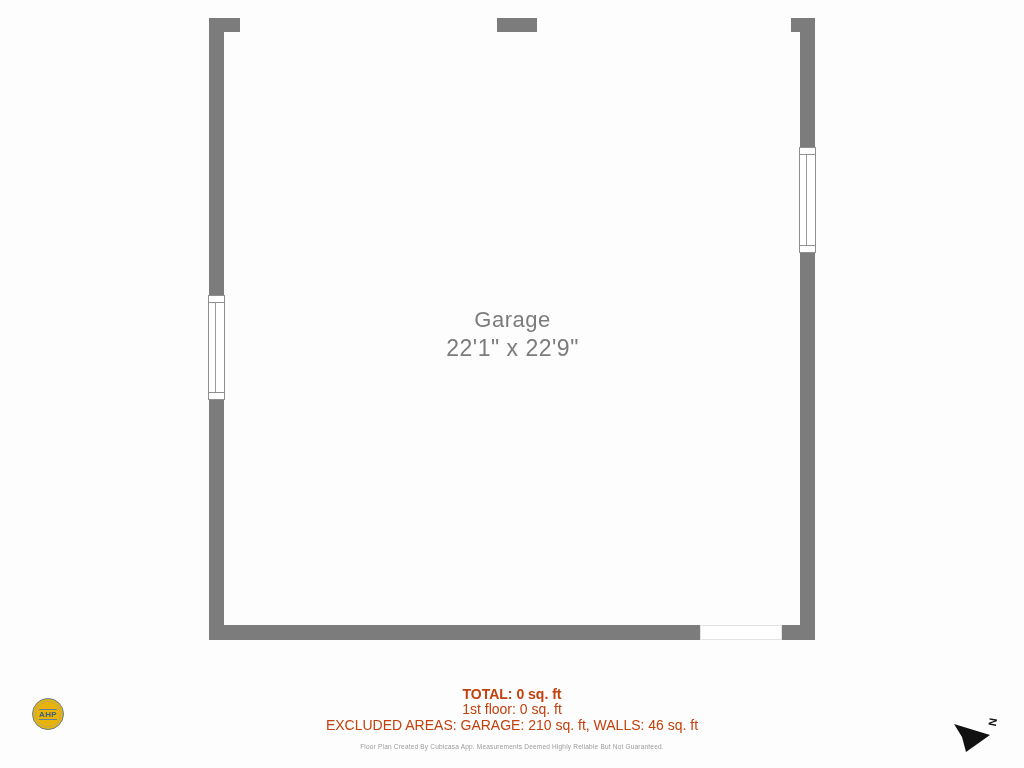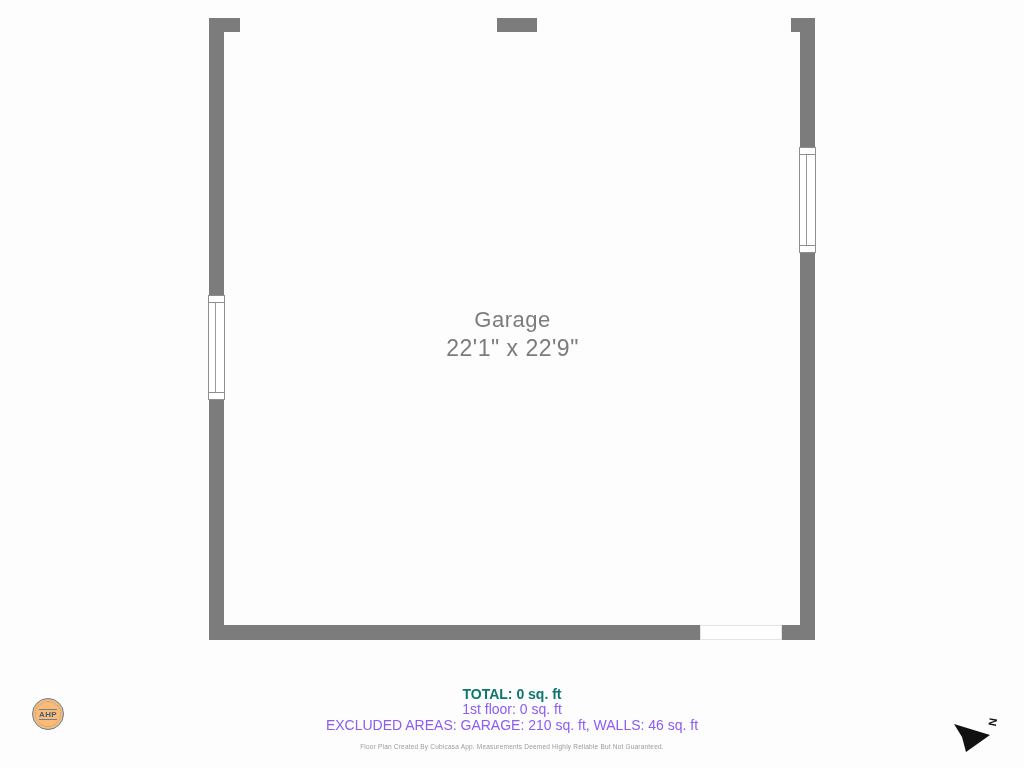--- a/index.html
+++ b/index.html
@@ -46,31 +46,31 @@
     text-align:center;color:#7c7c7c;
   }
   .room-name{font-size:22px;line-height:28px;letter-spacing:0.5px;}
   .room-dims{font-size:23px;line-height:28px;letter-spacing:0.5px;}
 
   
   #footer{
     position:absolute;left:0;top:687px;width:1024px;text-align:center;
   }
   .f-line{margin:0;line-height:15.3px;}
-  .f-total{font-weight:bold;font-size:14px;color:#0f766e;}
-  .f-sub{font-size:14px;color:#8b5cf6;}
+  .f-total{font-weight:bold;font-size:14px;color:#c2410c;}
+  .f-sub{font-size:14px;color:#c2410c;}
   .f-disclaimer{
     margin-top:10px;font-size:6.5px;color:#9b9b9b;letter-spacing:0.2px;
   }
 
   
   #logo{
     position:absolute;left:32px;top:698px;width:32px;height:32px;
     border:1px solid #62809c;border-radius:50%;box-sizing:border-box;
-    background:#fdba74;
+    background:#eab308;
   }
   .logo-ring{
     position:absolute;left:2px;top:2px;right:2px;bottom:2px;
     border:1px dotted #8aa2b6;border-radius:50%;
     display:flex;align-items:center;justify-content:center;
   }
   .logo-text{
     font-size:8px;font-weight:bold;color:#3f6079;letter-spacing:0.4px;
     border-top:1px solid #62809c;border-bottom:1px solid #62809c;
     line-height:9px;

